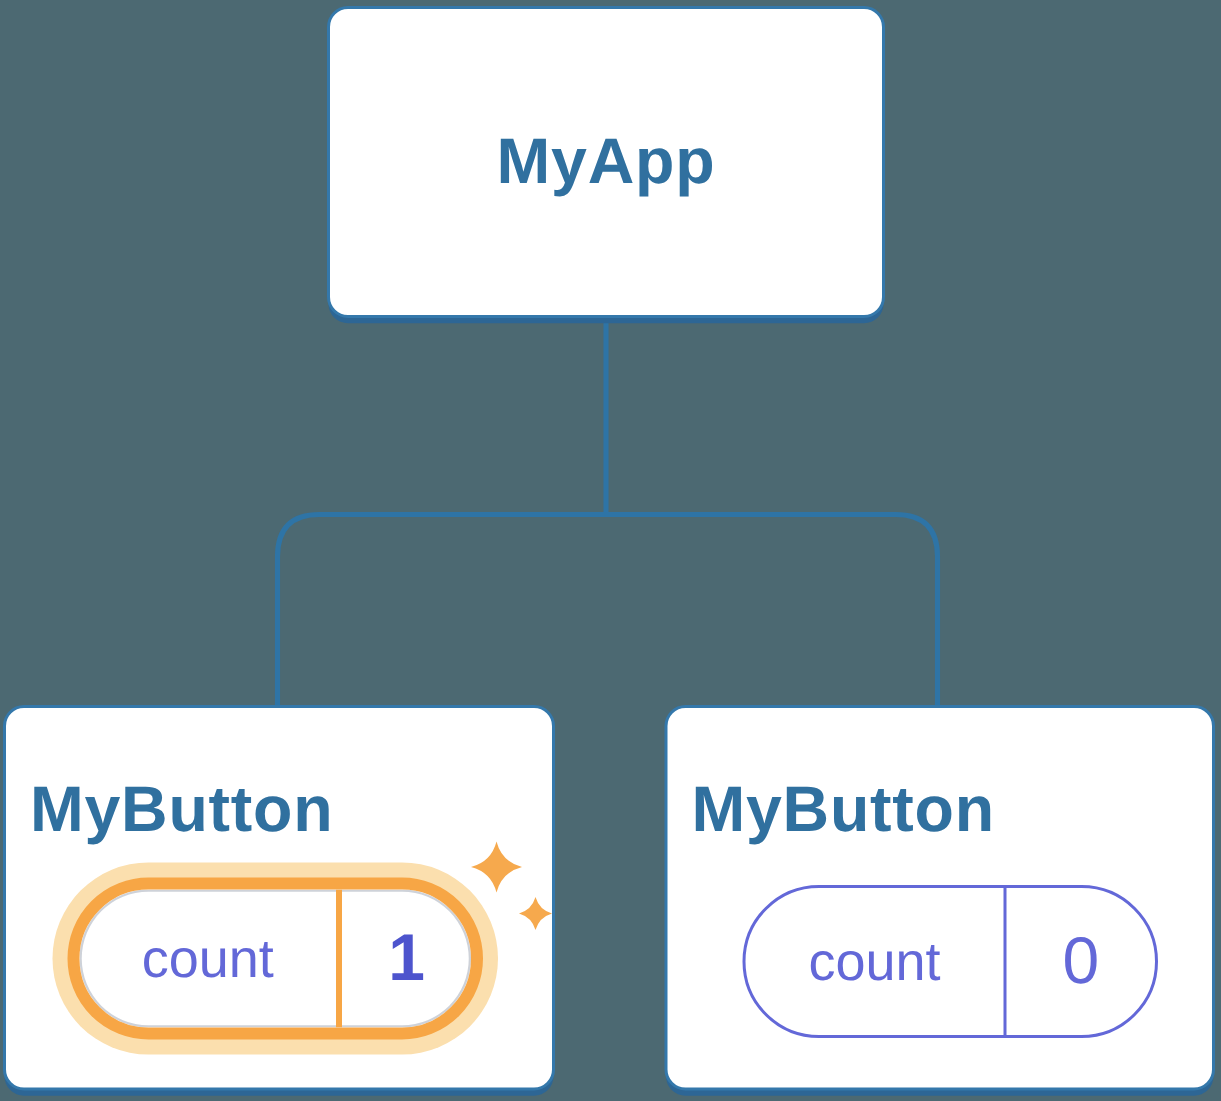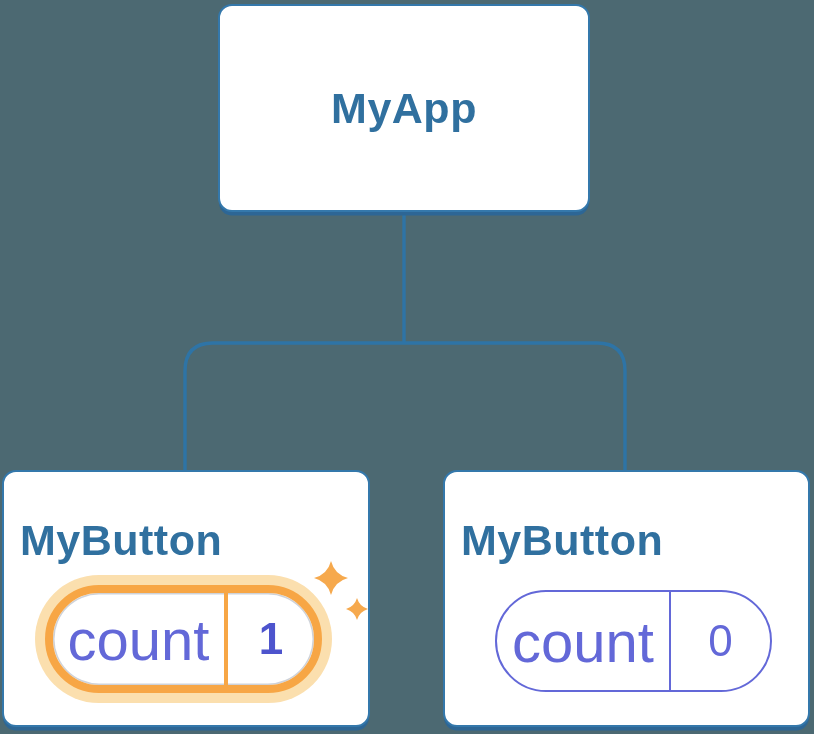--- a/index.html
+++ b/index.html
@@ -89,21 +89,21 @@
     flex:1;display:flex;align-items:center;justify-content:center;
   }
   .pill-cool .seg-divider{
     width:2px;background:var(--pill-border);
   }
   .pill-cool .seg-value{
     width:99px;display:flex;align-items:center;justify-content:center;
   }
   .state-key{
     color:var(--state-text);
-    font-size:58px;font-weight:400;
+    font-size:36px;font-weight:400;
   }
   .state-value{
     color:var(--state-text);
     font-size:44px;font-weight:400;
   }
   .state-value.hot{
     color:var(--state-value-highlight);
     font-weight:700;
   }
   .sparkles-svg{

